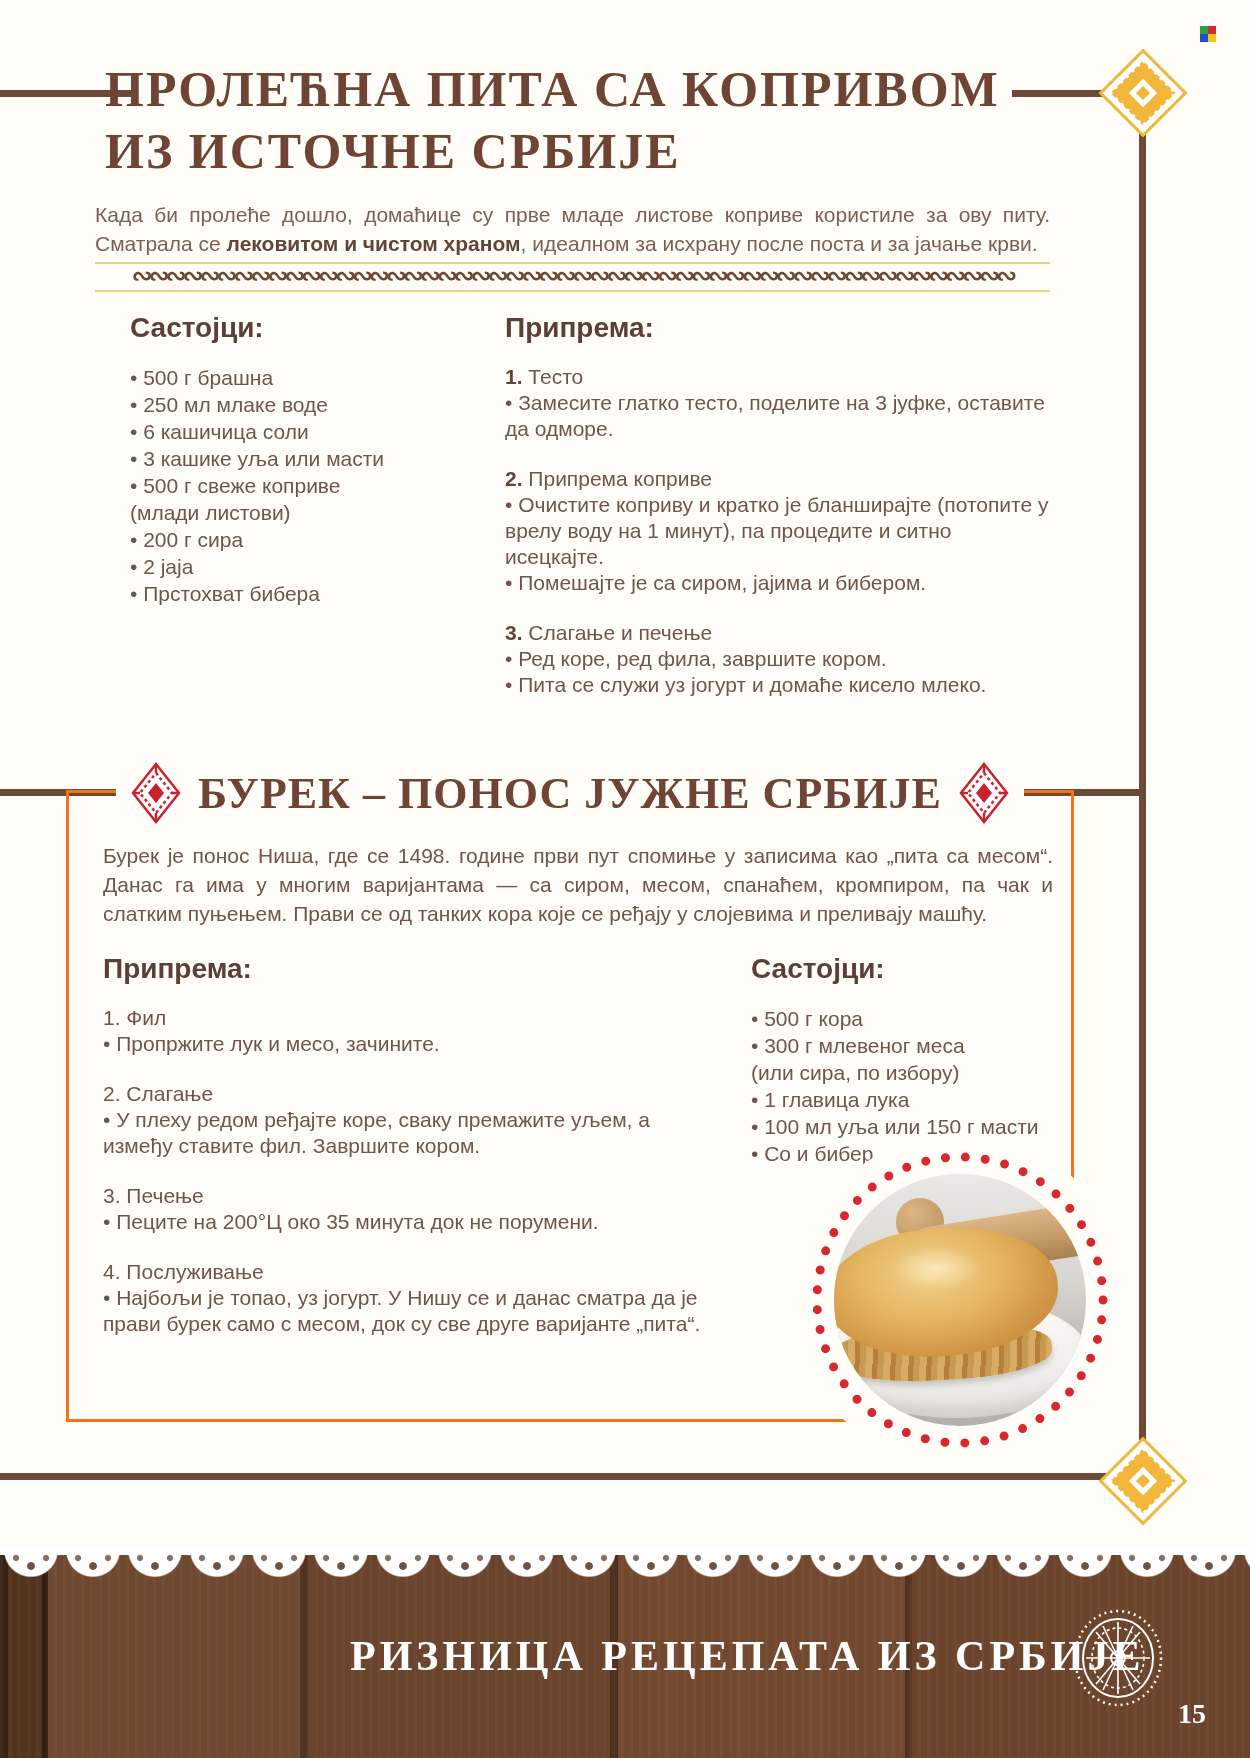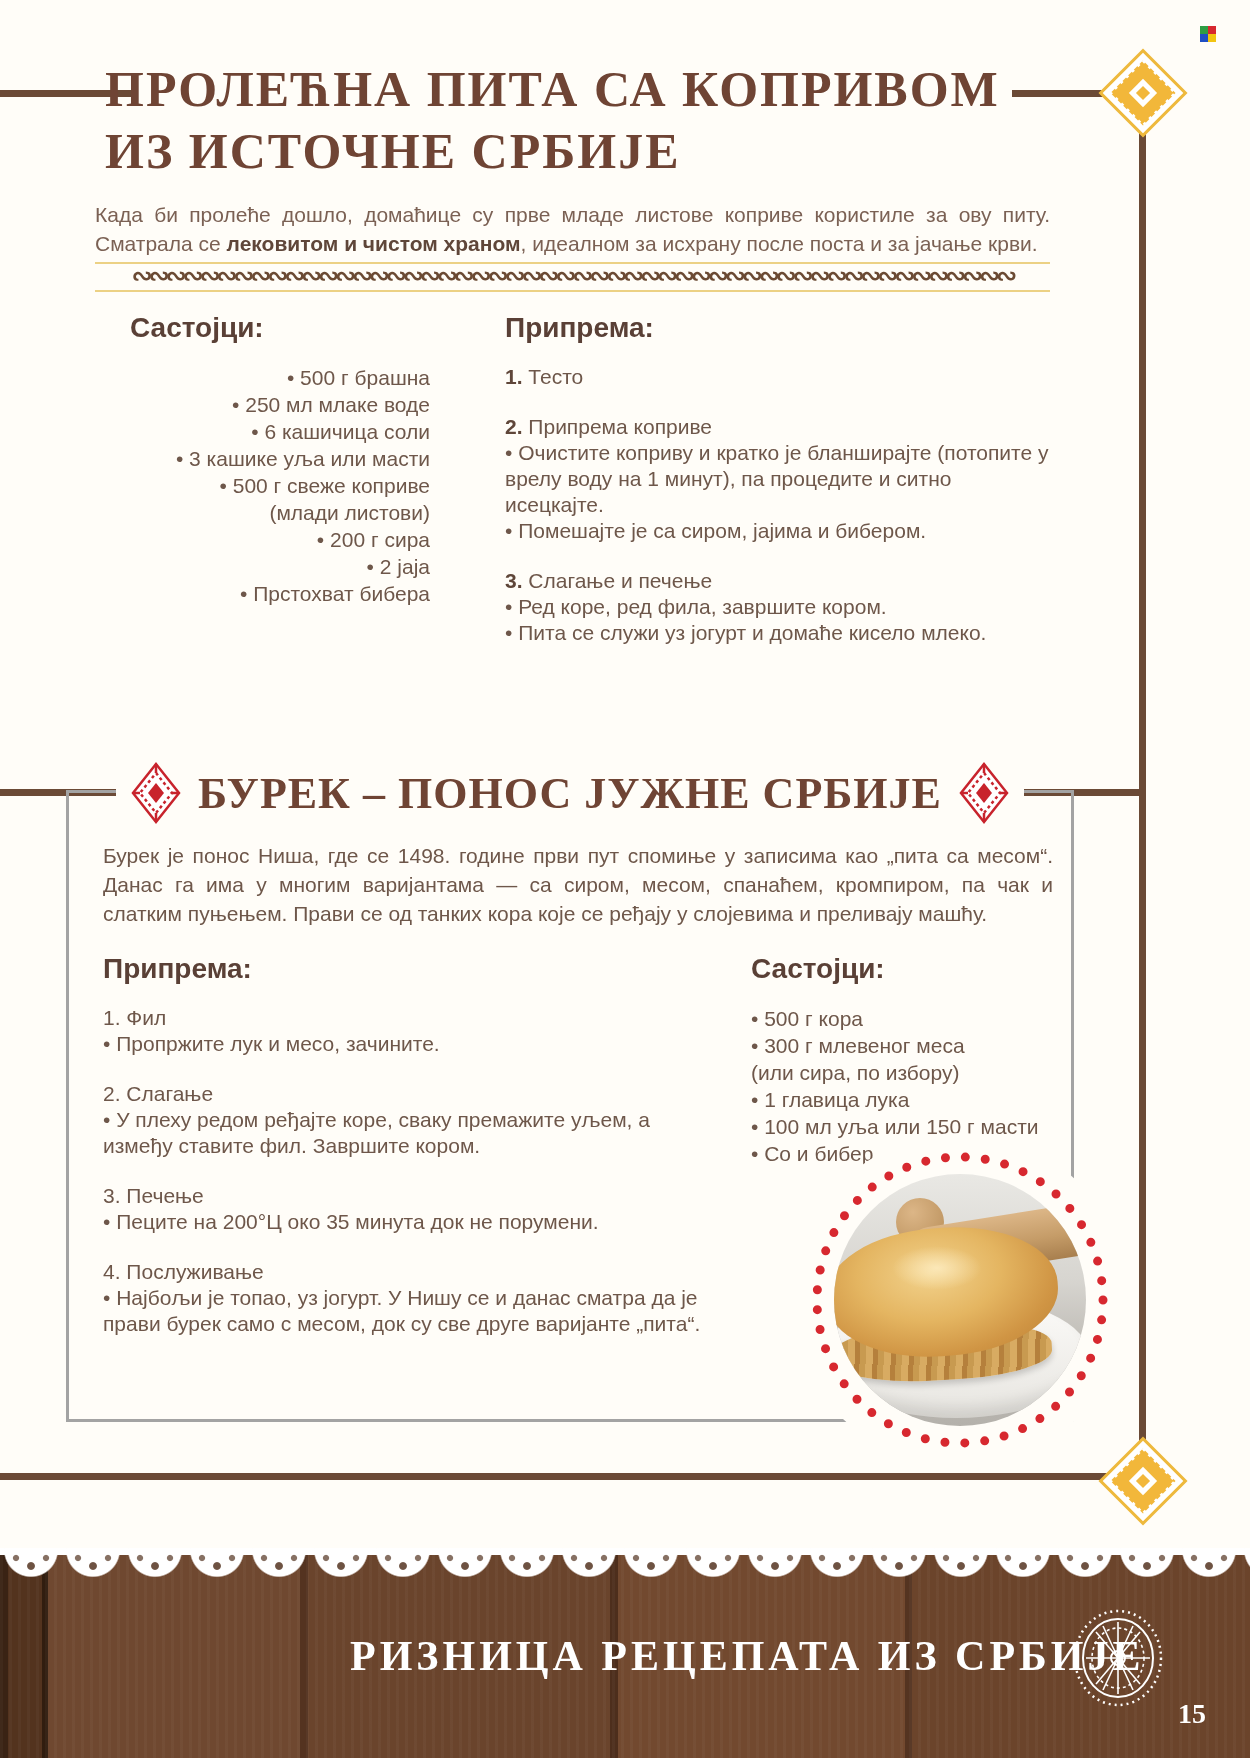--- a/index.html
+++ b/index.html
@@ -42,25 +42,25 @@
   .step{margin-bottom:24px;}
   .step-title{font-size:21px;line-height:26px;color:#6e574a;}
   .step-num{font-weight:bold;color:#5f4639;}
   .plain-num .step-num{font-weight:normal;color:#6e574a;}
   .step .li{line-height:26px;}
   
   .section1{
     position:absolute;left:130px;top:312px;width:920px;
     display:grid;grid-template-columns:375px 1fr;
   }
-  .section1 .ing-list{width:300px;text-align:right;}
+  .section1 .ing-list{width:300px;}
   
   .burek-box{
     position:absolute;left:66px;top:790px;width:1008px;height:632px;
-    border:3px solid #a3a3a3;box-sizing:border-box;
+    border:3px solid #f97316;box-sizing:border-box;
   }
   .burek-head{
     position:absolute;left:0;top:-32px;width:100%;
     display:flex;justify-content:center;align-items:center;gap:16px;
   }
   .burek-head .ttl-wrap{
     background:#fffdf8;padding:0 14px;display:flex;align-items:center;gap:16px;
   }
   .burek-title{
     font-family:"Liberation Serif","DejaVu Serif",serif;font-weight:bold;
@@ -193,20 +193,21 @@
           <div class="li">• 200 г сира</div>
           <div class="li">• 2 јаја</div>
           <div class="li">• Прстохват бибера</div>
         </div>
     </div>
     <div>
       <div class="sec-h">Припрема:</div>
       <div>
           <div class="step">
             <div class="step-title"><span class="step-num">1. </span><span>Тесто</span></div>
+            <div class="li">• Замесите глатко тесто, поделите на 3 јуфке, оставите да одморе.</div>
           </div>
           <div class="step">
             <div class="step-title"><span class="step-num">2. </span><span>Припрема коприве</span></div>
             <div class="li">• Очистите коприву и кратко је бланширајте (потопите у врелу воду на 1 минут), па процедите и ситно исецкајте.</div>
             <div class="li">• Помешајте је са сиром, јајима и бибером.</div>
           </div>
           <div class="step">
             <div class="step-title"><span class="step-num">3. </span><span>Слагање и печење</span></div>
             <div class="li">• Ред коре, ред фила, завршите кором.</div>
             <div class="li">• Пита се служи уз јогурт и домаће кисело млеко.</div>

